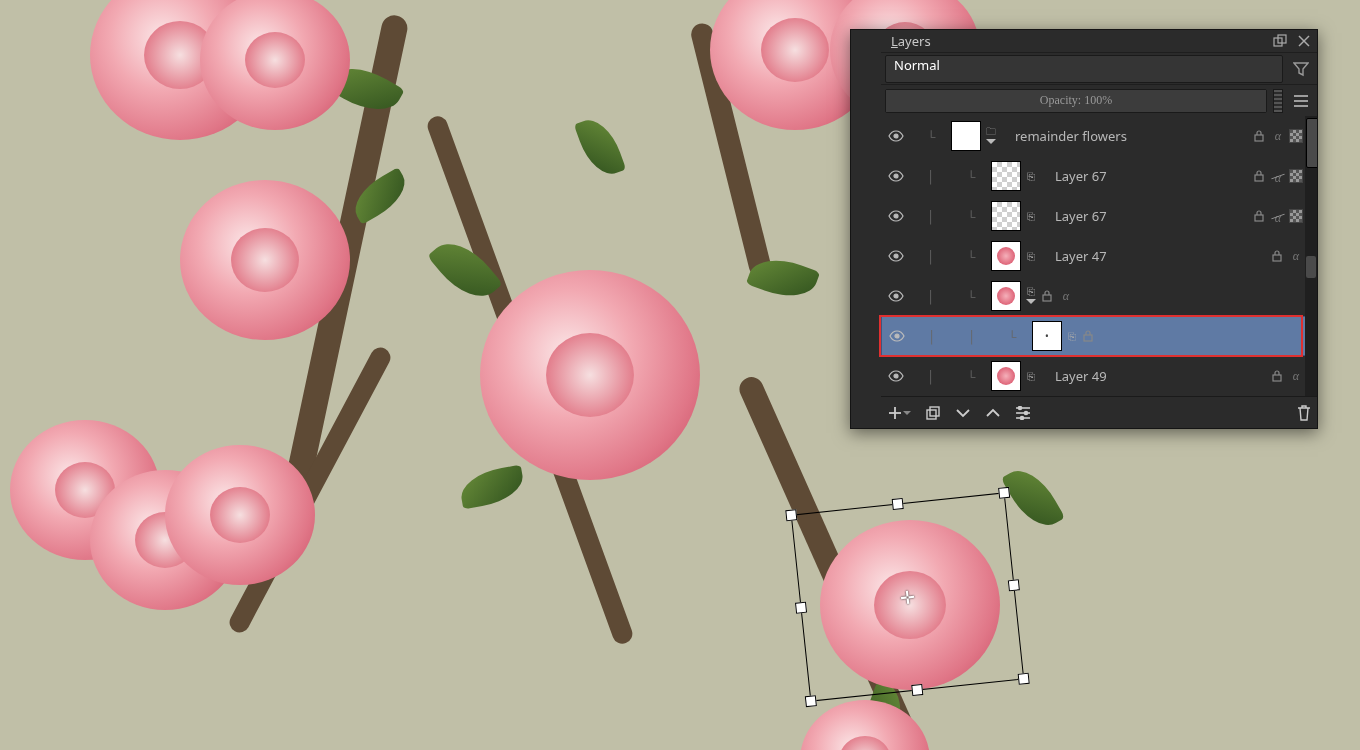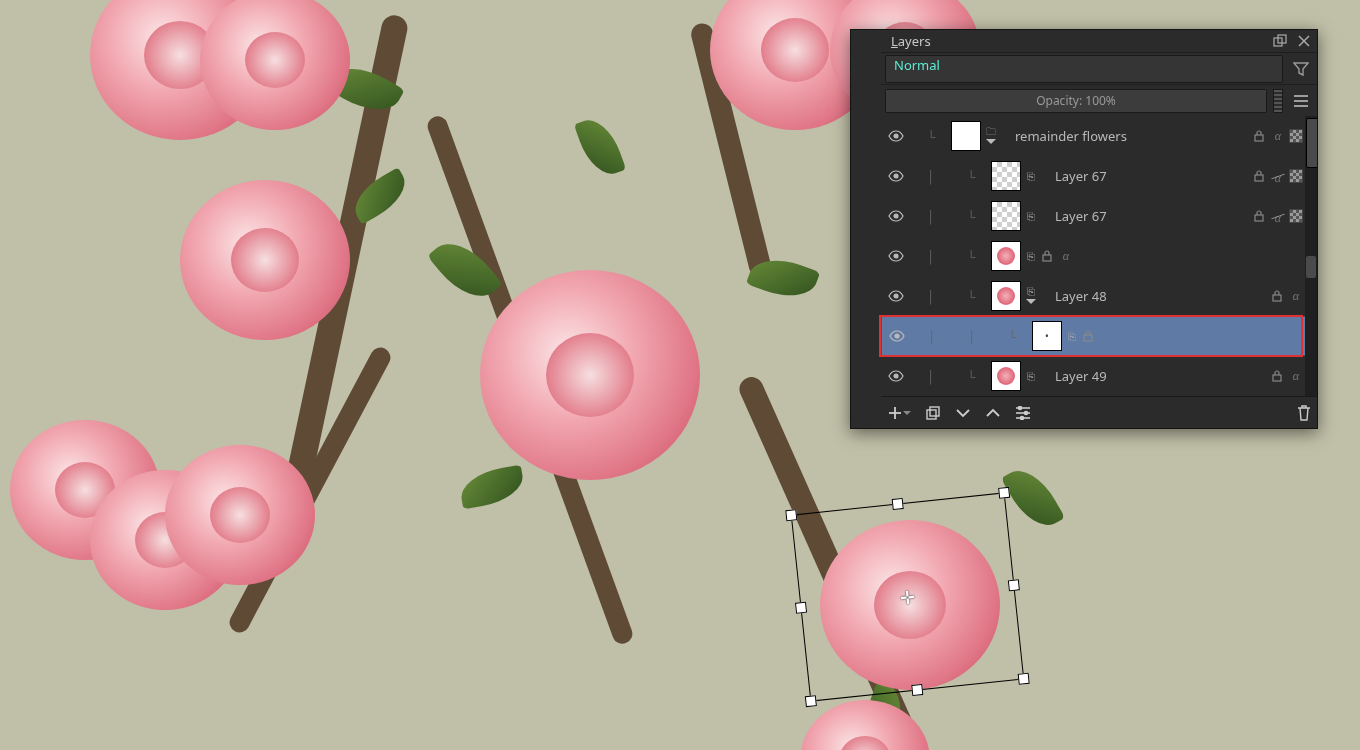--- a/index.html
+++ b/index.html
@@ -19,28 +19,28 @@
 
   
   .panel { position:absolute; left:850px; top:29px; width:468px; background:#2b2b2b; border:1px solid #141414; box-shadow:0 4px 16px rgba(0,0,0,.5); color:#b8b8b8; font-size:13px;padding-left:30px; }
   .panel-titlebar { display:flex; align-items:center; height:22px; padding:0 4px 0 10px; color:#c8c8c8; }
   .panel-titlebar .title { flex:1; }
   .panel-titlebar .title u { text-decoration: underline; }
   .tb-icon { width:18px; height:18px; display:flex; align-items:center; justify-content:center; cursor:pointer; color:#aaa; }
   .tb-icon + .tb-icon { margin-left:6px; }
 
   .row { display:flex; align-items:center; height:32px; border-top:1px solid #1e1e1e; }
-  .blend-row select, .blend-label { flex:1; height:28px; background:#353535; border:1px solid #1a1a1a; color:#5eead4; padding:0 8px; appearance:none; border-radius:2px; }
+  .blend-row select, .blend-label { flex:1; height:28px; background:#353535; border:1px solid #1a1a1a; color:#ffffff; padding:0 8px; appearance:none; border-radius:2px; }
   .blend-row { padding:2px 4px; gap:6px; }
   .filter-icon { width:24px; display:flex; justify-content:center; color:#999; }
 
   .opacity-row { padding:2px 4px; gap:6px; }
   .opacity-track { flex:1; position:relative; height:24px; background:#353535; border:1px solid #1a1a1a; border-radius:2px; display:flex; align-items:center; justify-content:center; color:#999; }
   .opacity-fill { position:absolute; left:0; top:0; bottom:0; right:0; background:#3c3c3c; }
-  .opacity-label { position:relative; z-index:1; font-size:12px; }
+  .opacity-label { position:relative; z-index:1; font-size:12px;font-family:Liberation Serif, serif; }
   .opacity-grip { width:10px; height:24px; background:repeating-linear-gradient(#555 0 2px,#2b2b2b 2px 4px); border:1px solid #1a1a1a; }
 
   .layer-scroll { position:relative; max-height:282px; overflow:hidden; }
   .layer-scroll .scrollbar { position:absolute; right:0; top:0; width:12px; height:100%; background:#1f1f1f; }
   .layer-scroll .scrollbar .thumb { position:absolute; left:1px; right:1px; top:2px; height:50px; background:#4a4a4a; border-radius:2px; }
   .layer-scroll .scrollbar .thumb2 { position:absolute; left:1px; right:1px; top:140px; height:22px; background:#4a4a4a; border-radius:2px; }
 
   .layer { display:flex; align-items:center; height:40px; padding-right:14px; }
   .layer.selected { background:#5f7aa4; color:#eee; border:1px solid #3f567e; }
   .eye { width:30px; display:flex; justify-content:center; color:#999; }
@@ -252,20 +252,21 @@
           </svg>
         </div>
         <div class="indent vbar"></div>
         <div class="indent lcorner"></div>
         <div class="thumb">
           <div class="mini-flower"></div>
         </div>
         <div class="expand-col">
           <span class="meta" style="font-size: 10px;">⎘</span>
         </div>
+        <div class="layer-name">Layer 47</div>
         <div class="flags">
           <span>
             <svg width="12" height="12" viewBox="0 0 12 12" stroke="#888" fill="none" stroke-width="1.2">
               <rect x="2" y="5" width="8" height="6"></rect>
               <path d="M4 5V3a2 2 0 014 0v2"></path>
             </svg>
           </span>
           <span class="alpha">α</span>
         </div>
       </div>
@@ -282,21 +283,20 @@
           <div class="mini-flower"></div>
         </div>
         <div class="expand-col">
           <span class="meta" style="font-size: 10px;">⎘</span>
           <span class="caret">
             <svg width="10" height="8" viewBox="0 0 10 8" fill="#bbb">
               <path d="M0 1l5 5 5-5z"></path>
             </svg>
           </span>
         </div>
-        <div class="layer-name">Layer 48</div>
         <div class="flags">
           <span>
             <svg width="12" height="12" viewBox="0 0 12 12" stroke="#888" fill="none" stroke-width="1.2">
               <rect x="2" y="5" width="8" height="6"></rect>
               <path d="M4 5V3a2 2 0 014 0v2"></path>
             </svg>
           </span>
           <span class="alpha">α</span>
         </div>
       </div>

